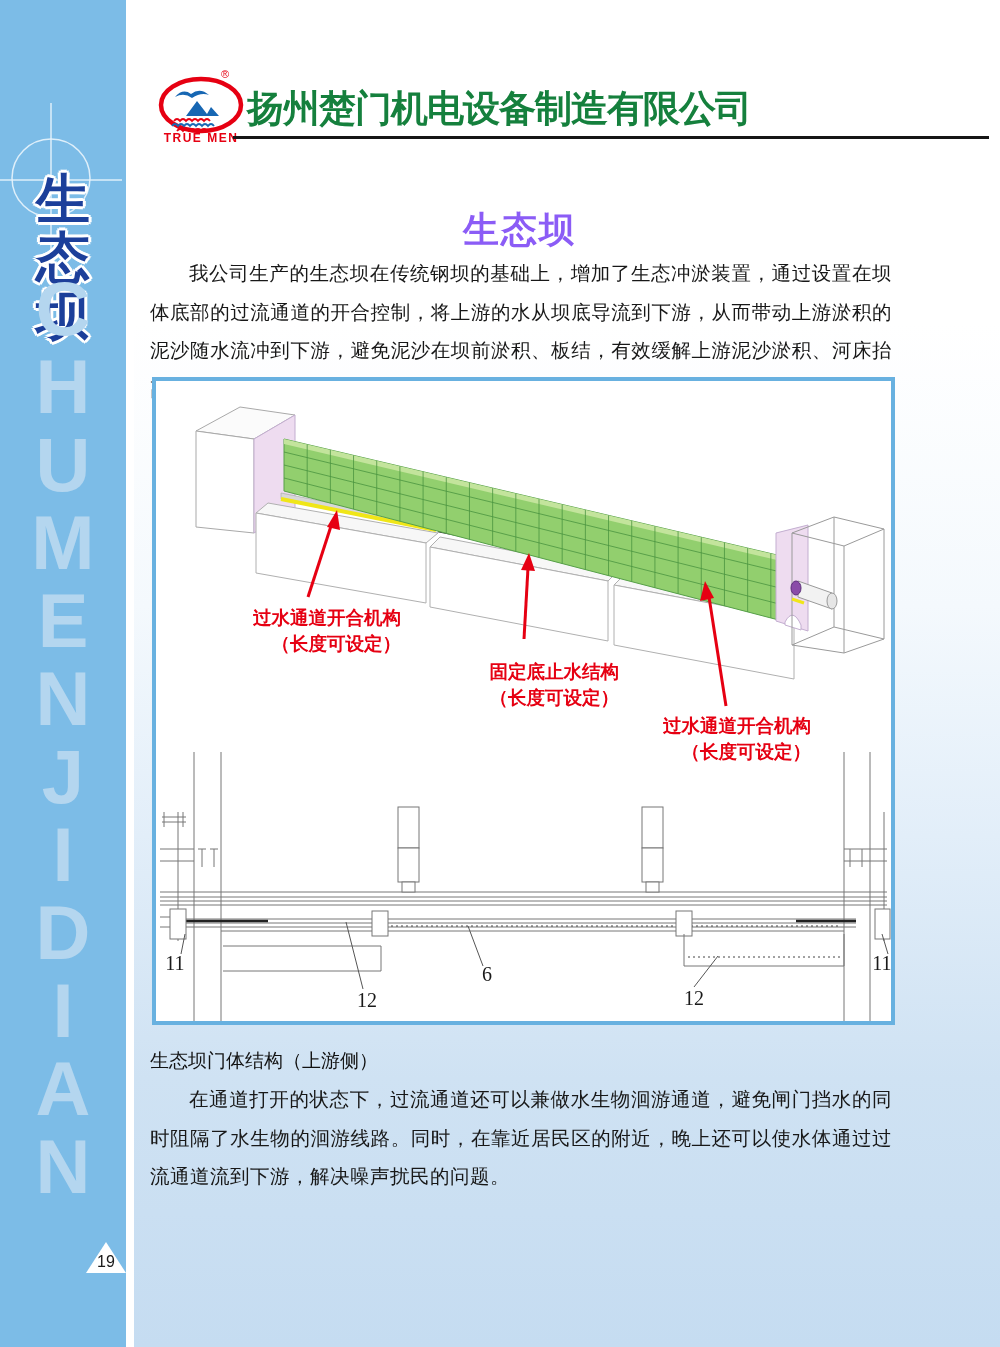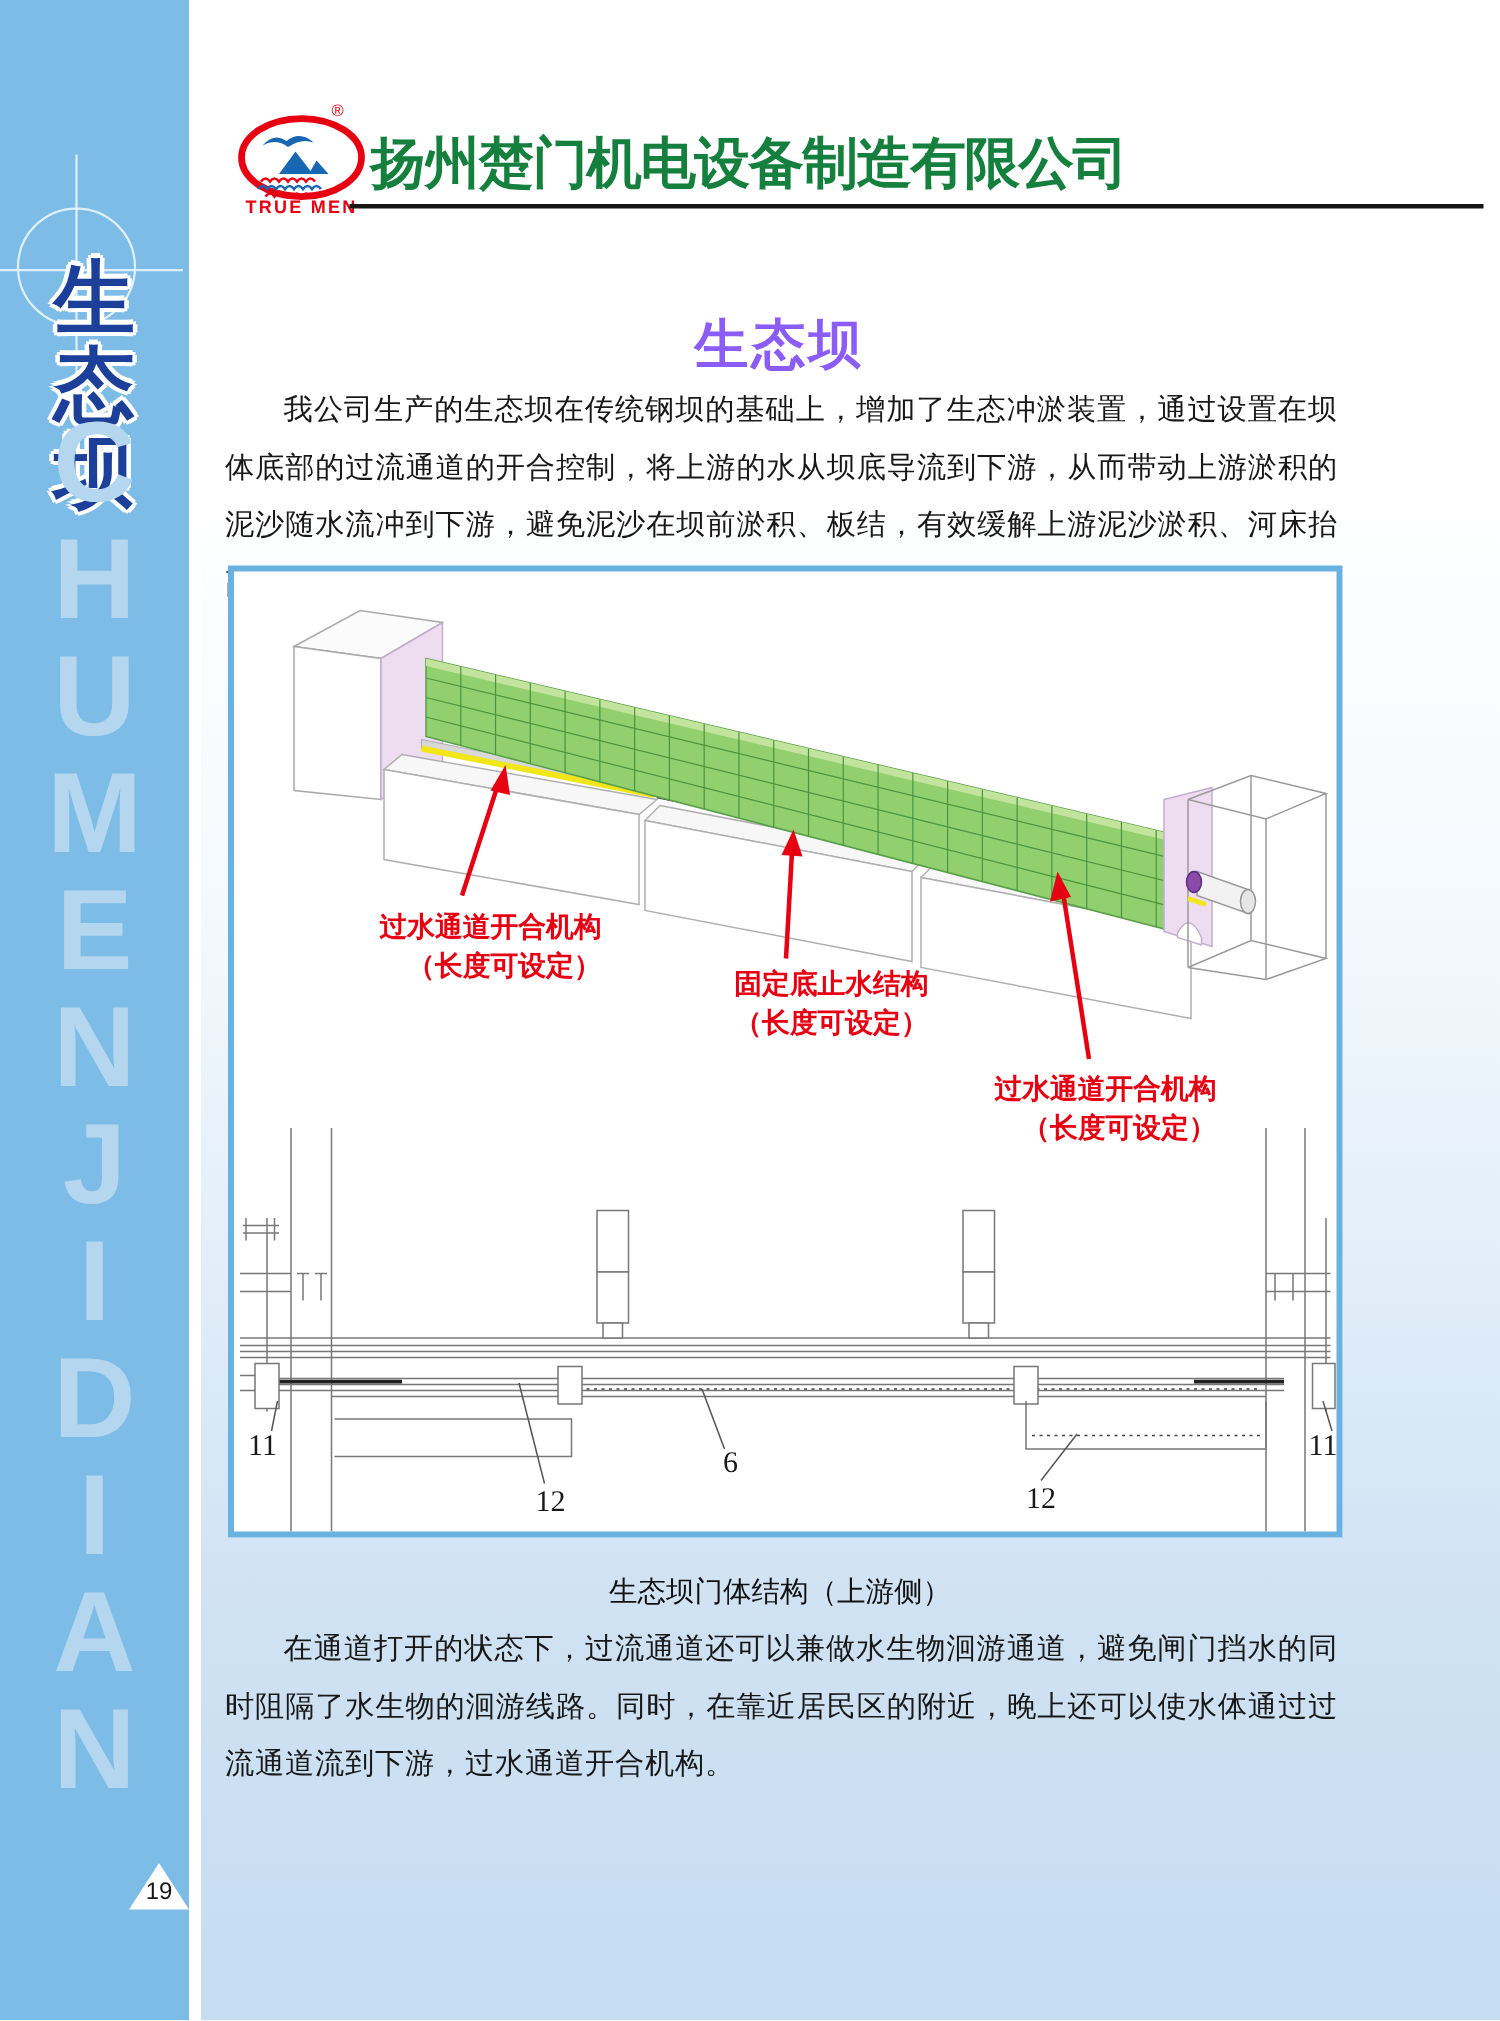--- a/index.html
+++ b/index.html
@@ -29,28 +29,28 @@
   .header-divider{position:absolute;left:233px;top:136px;width:756px;height:3px;background:#161616;}
   .company-en{position:absolute;left:247px;top:142px;width:745px;font-family:"Liberation Serif","DejaVu Serif",serif;
       font-size:20.5px;font-weight:700;color:#141414;white-space:nowrap;}
   
   .page-title{position:absolute;left:150px;top:206px;width:740px;text-align:center;
       font-size:36px;font-weight:800;color:#8b5cf6;letter-spacing:2px;}
   .para{position:absolute;left:150px;width:742px;font-size:19.5px;line-height:38.7px;color:#181818;
       text-indent:2em;text-align:justify;letter-spacing:0.5px;}
   .para-top{top:254px;}
   .para-bottom{top:1080px;}
-  .fig-caption{position:absolute;left:150px;top:1048px;width:740px;text-align:center;font-size:19px;color:#111;}
+  .fig-caption{position:absolute;left:150px;top:1048px;width:740px;text-align:left;font-size:19px;color:#111;}
   
   .figure-box{position:absolute;left:152px;top:377px;width:735px;height:640px;background:#ffffff;
       border:4px solid #68b1e0;}
   .fig-svg{position:absolute;left:0;top:0;}
   .anno{position:absolute;width:200px;text-align:right;color:#e60012;font-size:18.5px;font-weight:600;line-height:26px;}
   .anno-left{left:45px;top:224px;}
-  .anno-mid{left:263px;top:262px;}
+  .anno-mid{left:263px;top:278px;}
   .anno-right{left:455px;top:332px;}
 </style>
 </head>
 <body>
 
 <div class="page">
 
   <div class="sidebar">
     <svg class="crosshair" width="126" height="170" viewBox="0 0 126 170">
       <circle cx="51" cy="83" r="39" fill="none" stroke="#e9f4fc" stroke-width="1.5" opacity="0.9"></circle>
@@ -256,15 +256,15 @@
       <div>固定底止水结构</div>
       <div>（长度可设定）</div>
     </div>
     <div class="anno anno-right">
       <div>过水通道开合机构</div>
       <div>（长度可设定）</div>
     </div>
   </div>
 
   <div class="fig-caption">生态坝门体结构（上游侧）</div>
-  <div class="para para-bottom">在通道打开的状态下，过流通道还可以兼做水生物洄游通道，避免闸门挡水的同时阻隔了水生物的洄游线路。同时，在靠近居民区的附近，晚上还可以使水体通过过流通道流到下游，过水通道开合机构。</div>
+  <div class="para para-bottom">在通道打开的状态下，过流通道还可以兼做水生物洄游通道，避免闸门挡水的同时阻隔了水生物的洄游线路。同时，在靠近居民区的附近，晚上还可以使水体通过过流通道流到下游，解决噪声扰民的问题。</div>
 
 </div>
 
 </body></html>

